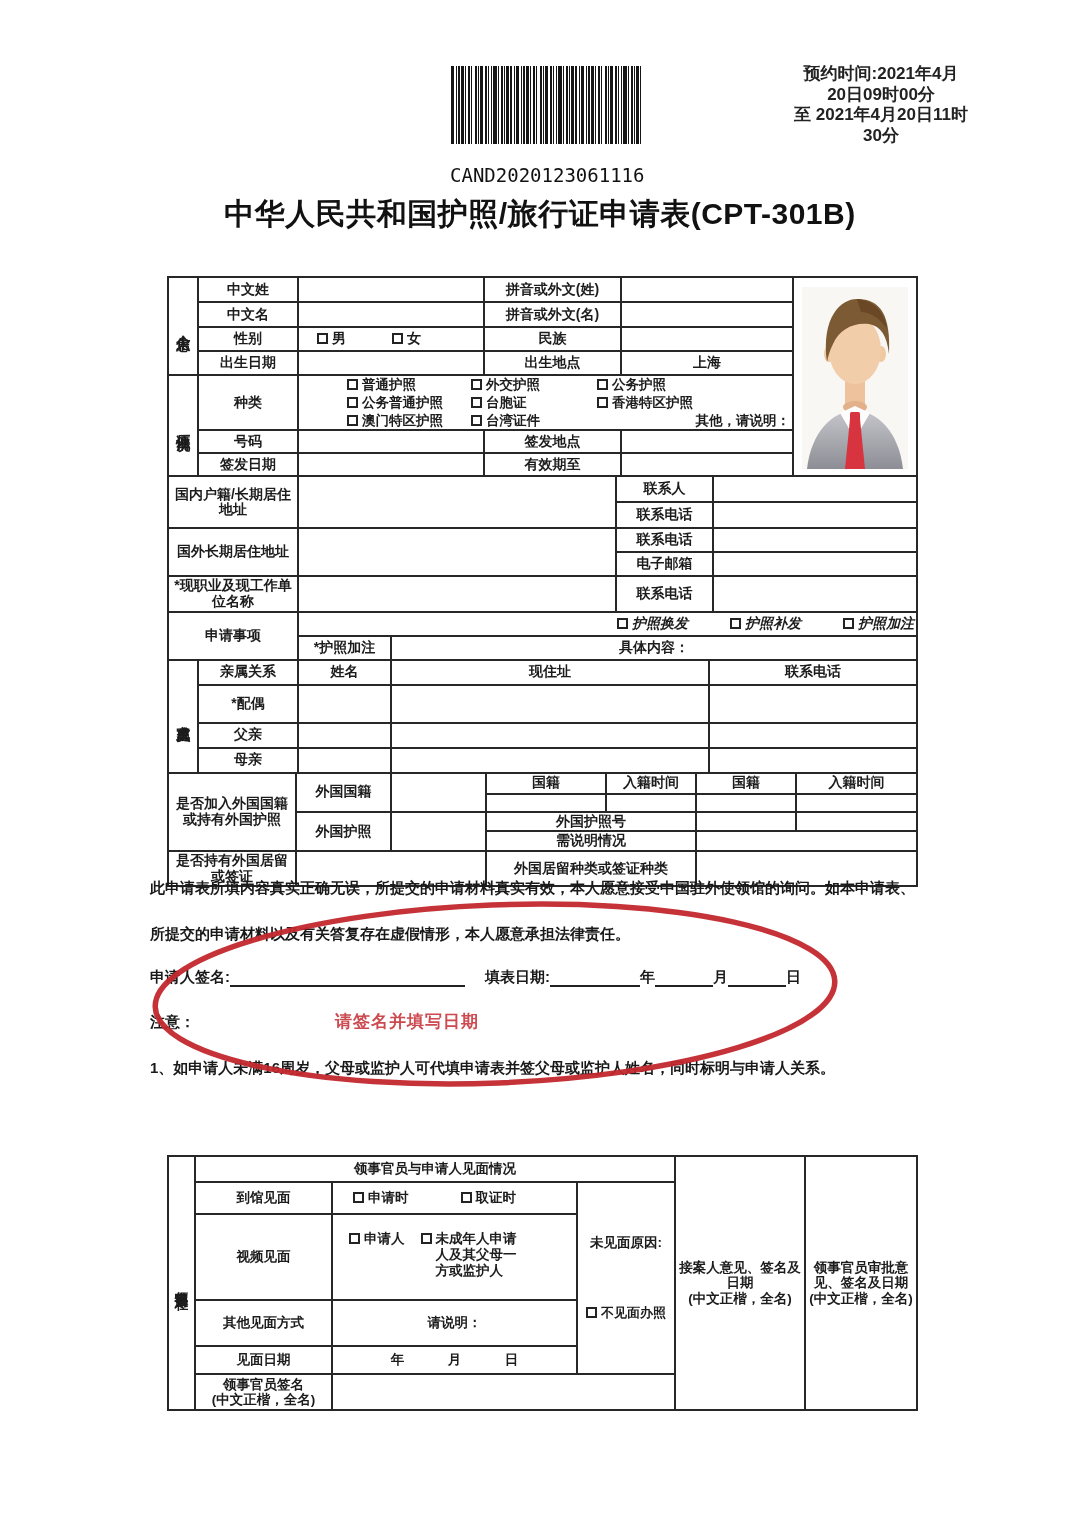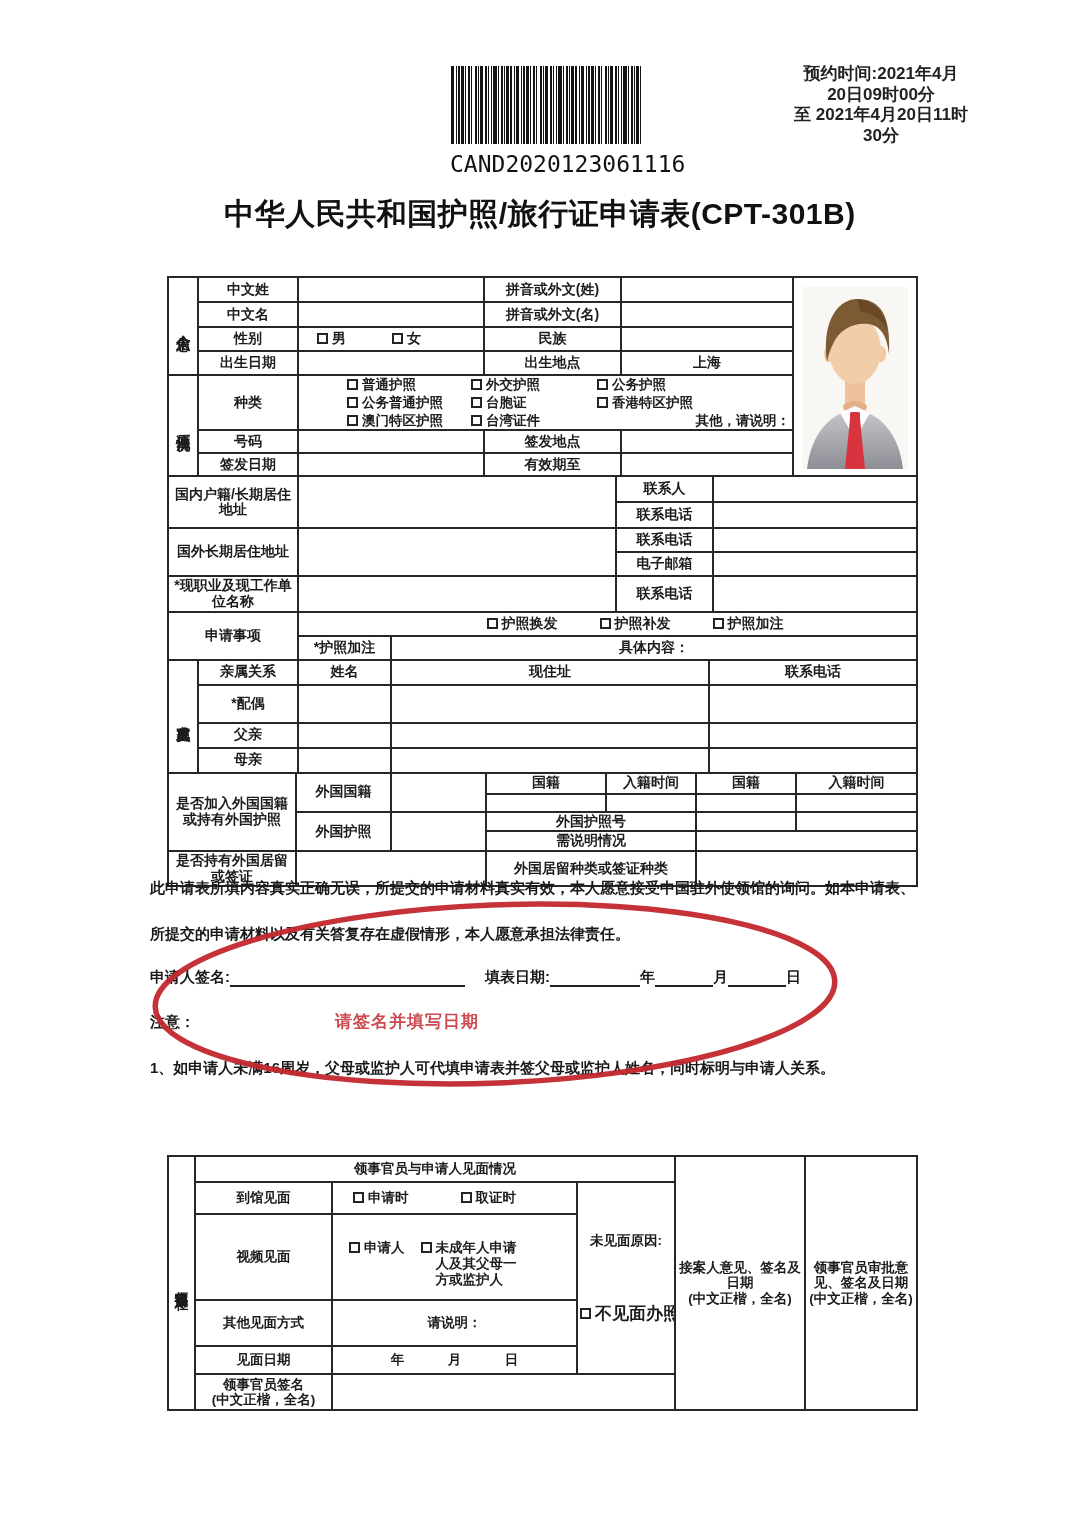--- a/index.html
+++ b/index.html
@@ -9,21 +9,21 @@
     background: #ffffff; color: #1c1c1c;
     font-family: "Liberation Sans", "DejaVu Sans", sans-serif;
     overflow: hidden;
   }
   .abs { position: absolute; }
 
   
   .barcode-wrap { left: 450px; top: 66px; width: 192px; text-align: center; }
   .barcode-text {
     font-family: "DejaVu Sans Mono", monospace;
-    font-size: 23px; color: #111; letter-spacing: 0px; margin-top: 3px;
+    font-size: 19px; color: #111; letter-spacing: 0px; margin-top: 16px;
     white-space: nowrap;
   }
   .appointment {
     left: 738px; top: 64px; width: 286px; text-align: center;
     font-size: 17px; font-weight: 600; color: #222; line-height: 1.22;
   }
   .title {
     left: 0; top: 194px; width: 1080px; text-align: center;
     font-size: 30px; font-weight: 700; color: #111; letter-spacing: 0.5px;
   }
@@ -48,21 +48,21 @@
     display: inline-block; width: 11px; height: 11px;
     border: 2px solid #232323; background: #fff;
     vertical-align: -1px; margin-right: 4px; flex: none;
   }
   .opt { display: inline-flex; align-items: center; white-space: nowrap; }
   .sex-row { display: flex; align-items: center; padding-left: 16px; gap: 46px; }
   .type-grid {
     display: grid; grid-template-columns: 124px 126px auto;
     row-gap: 3px; padding-left: 46px; font-size: 13.5px; text-align: right;
   }
-  .app-opts { display: flex; justify-content: center; gap: 42px; padding-left: 55px; }
+  .app-opts { display: flex; justify-content: flex-end; gap: 42px; padding-left: 55px; font-style: italic; }
   .photo-cell { padding: 2px; vertical-align: top; }
   .photo-cell svg { display: block; margin: 2px auto 0 auto; }
 
   
   .decl { left: 150px; top: 878px; width: 800px; font-size: 15px; font-weight: 700; color: #191919; }
   .decl .row { line-height: 19px; }
   .decl .m1 { margin-top: 27px; }
   .decl .m2 { margin-top: 25px; }
   .sig-row { display: flex; align-items: flex-end; white-space: nowrap; }
   .uline { display: inline-block; border-bottom: 2px solid #222; height: 15px; }
@@ -73,21 +73,21 @@
   .note { margin-top: 25px; line-height: 19px; }
 
   
   .circle-svg { left: 148px; top: 898px; width: 696px; height: 194px; pointer-events: none; }
 
   
   .consular-wrap { left: 167px; top: 1155px; }
   .f.consular td { font-size: 13.5px; }
   .hdr-cell { vertical-align: top; padding-top: 3px; font-size: 13px; line-height: 1.25; }
   .nm-cell { vertical-align: top; text-align: left; padding: 4px 3px; font-size: 13.5px; }
-  .nm-opt { margin-top: 56px; display: inline-flex; align-items: center; font-size: 17px; white-space: nowrap; justify-content: center; }
+  .nm-opt { margin-top: 56px; display: inline-flex; align-items: center; font-size: 13px; white-space: nowrap; justify-content: center; }
   .video-opts { display: flex; align-items: flex-start; text-align: left; padding-left: 14px; gap: 16px; }
   .video-opt2-text { display: inline-block; width: 92px; white-space: normal; line-height: 1.2; }
   .meet-opts { display: flex; align-items: center; padding-left: 18px; gap: 52px; }
   .ymd-row { display: flex; justify-content: space-around; padding: 0 34px; }
   .two-line { line-height: 1.2; }
 </style>
 </head>
 <body>
 
 <div class="abs barcode-wrap">
@@ -443,21 +443,21 @@
       <td class="nm-cell" rowspan="4">
         <div>未见面原因:</div>
         <div class="nm-opt">
               <span class="cb"></span>
               <span>不见面办照</span>
             </div>
       </td>
     </tr>
     <tr style="height:86px">
       <td>视频见面</td>
-      <td style="vertical-align:top; padding-top:25px;">
+      <td style="vertical-align:top; padding-top:16px;">
         <div class="video-opts">
           <span class="opt">
                 <span class="cb"></span>
                 <span>申请人</span>
               </span>
           <span class="opt" style="align-items:flex-start;">
                 <span class="cb" style="margin-top:2px;"></span>
                 <span class="video-opt2-text">未成年人申请人及其父母一方或监护人</span>
               </span>
         </div>

